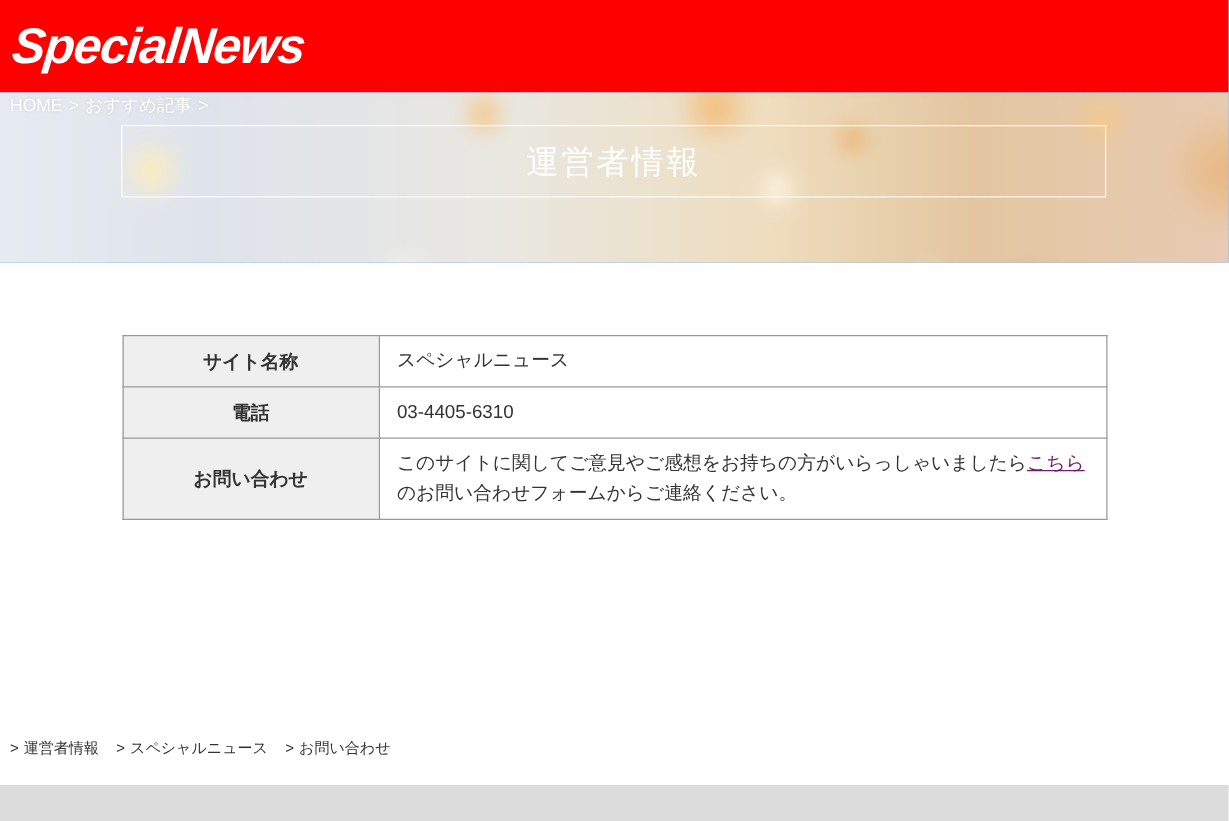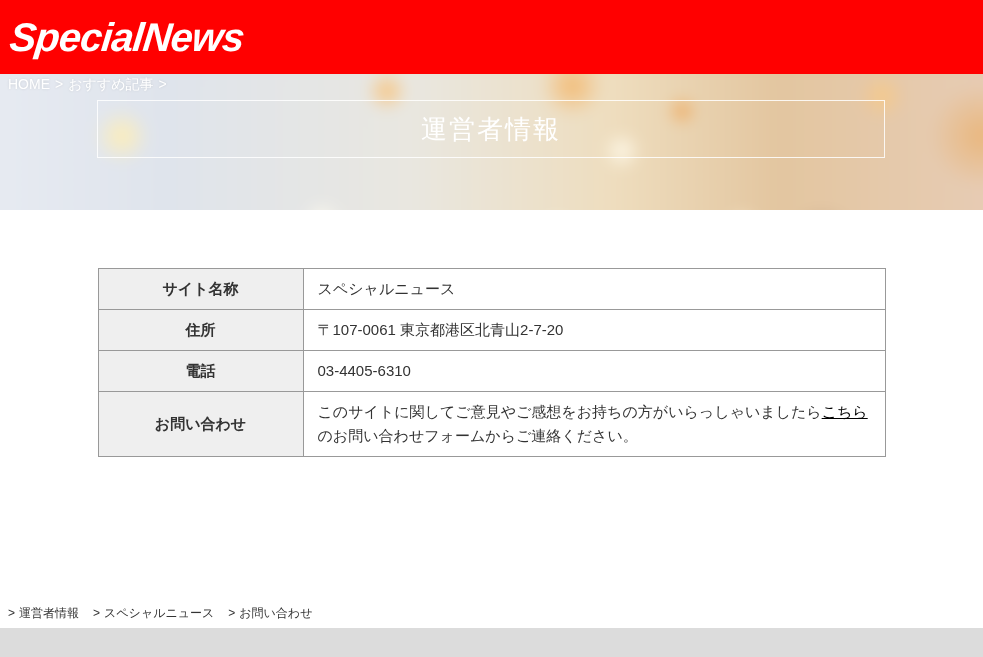--- a/index.html
+++ b/index.html
@@ -45,25 +45,25 @@
   .hero-title { color:#ffffff; font-size:26px; letter-spacing:2px;
                 font-family:"Liberation Serif","DejaVu Serif",serif; }
 
   
   .info-table { width:788px; margin:58px auto 0 auto; border-collapse:collapse;
                 font-size:15px; color:#333333; }
   .info-table th, .info-table td { border:1px solid #999999; }
   .info-table th { width:205px; background:#efefef; font-weight:bold; text-align:center;
                    padding:8px 6px; height:37px; }
   .info-table td { background:#ffffff; text-align:left; padding:8px 14px; line-height:24px; }
-  .inline-link { color:#000000; text-decoration:underline; cursor:pointer; }
+  .inline-link { color:#701a75; text-decoration:underline; cursor:pointer; }
 
   
   .footer { position:absolute; left:0; right:0; bottom:29px; height:38px;
-            display:flex; align-items:flex-end; justify-content:space-between;
+            display:flex; align-items:flex-start; justify-content:space-between;
             padding:0 8px 6px 8px; background:#fff;gap:24px; }
   .footer-nav { display:flex; gap:14px; font-size:12px; color:#333; }
   .footer-nav a { color:#333; text-decoration:none; cursor:pointer; }
   .nav-marker { margin-right:4px; }
   .copyright { font-size:13px; color:#333; }
   .copyright a { color:#3333cc; text-decoration:underline; cursor:pointer; }
   .bottom-bar { position:absolute; left:0; right:0; bottom:0; height:29px; background:#dcdcdc; }
 </style>
 </head>
 <body>
@@ -85,24 +85,20 @@
     </div>
   </div>
 
   <table class="info-table">
     <tbody>
       <tr>
         <th>サイト名称</th>
         <td>スペシャルニュース</td>
       </tr>
       <tr>
-        <th>住所</th>
-        <td>〒107-0061 東京都港区北青山2-7-20</td>
-      </tr>
-      <tr>
         <th>電話</th>
         <td>03-4405-6310</td>
       </tr>
       <tr>
         <th>お問い合わせ</th>
         <td><span>このサイトに関してご意見やご感想をお持ちの方がいらっしゃいましたら</span><a class="inline-link">こちら</a><span>のお問い合わせフォームからご連絡ください。</span></td>
       </tr>
     </tbody>
   </table>
 

